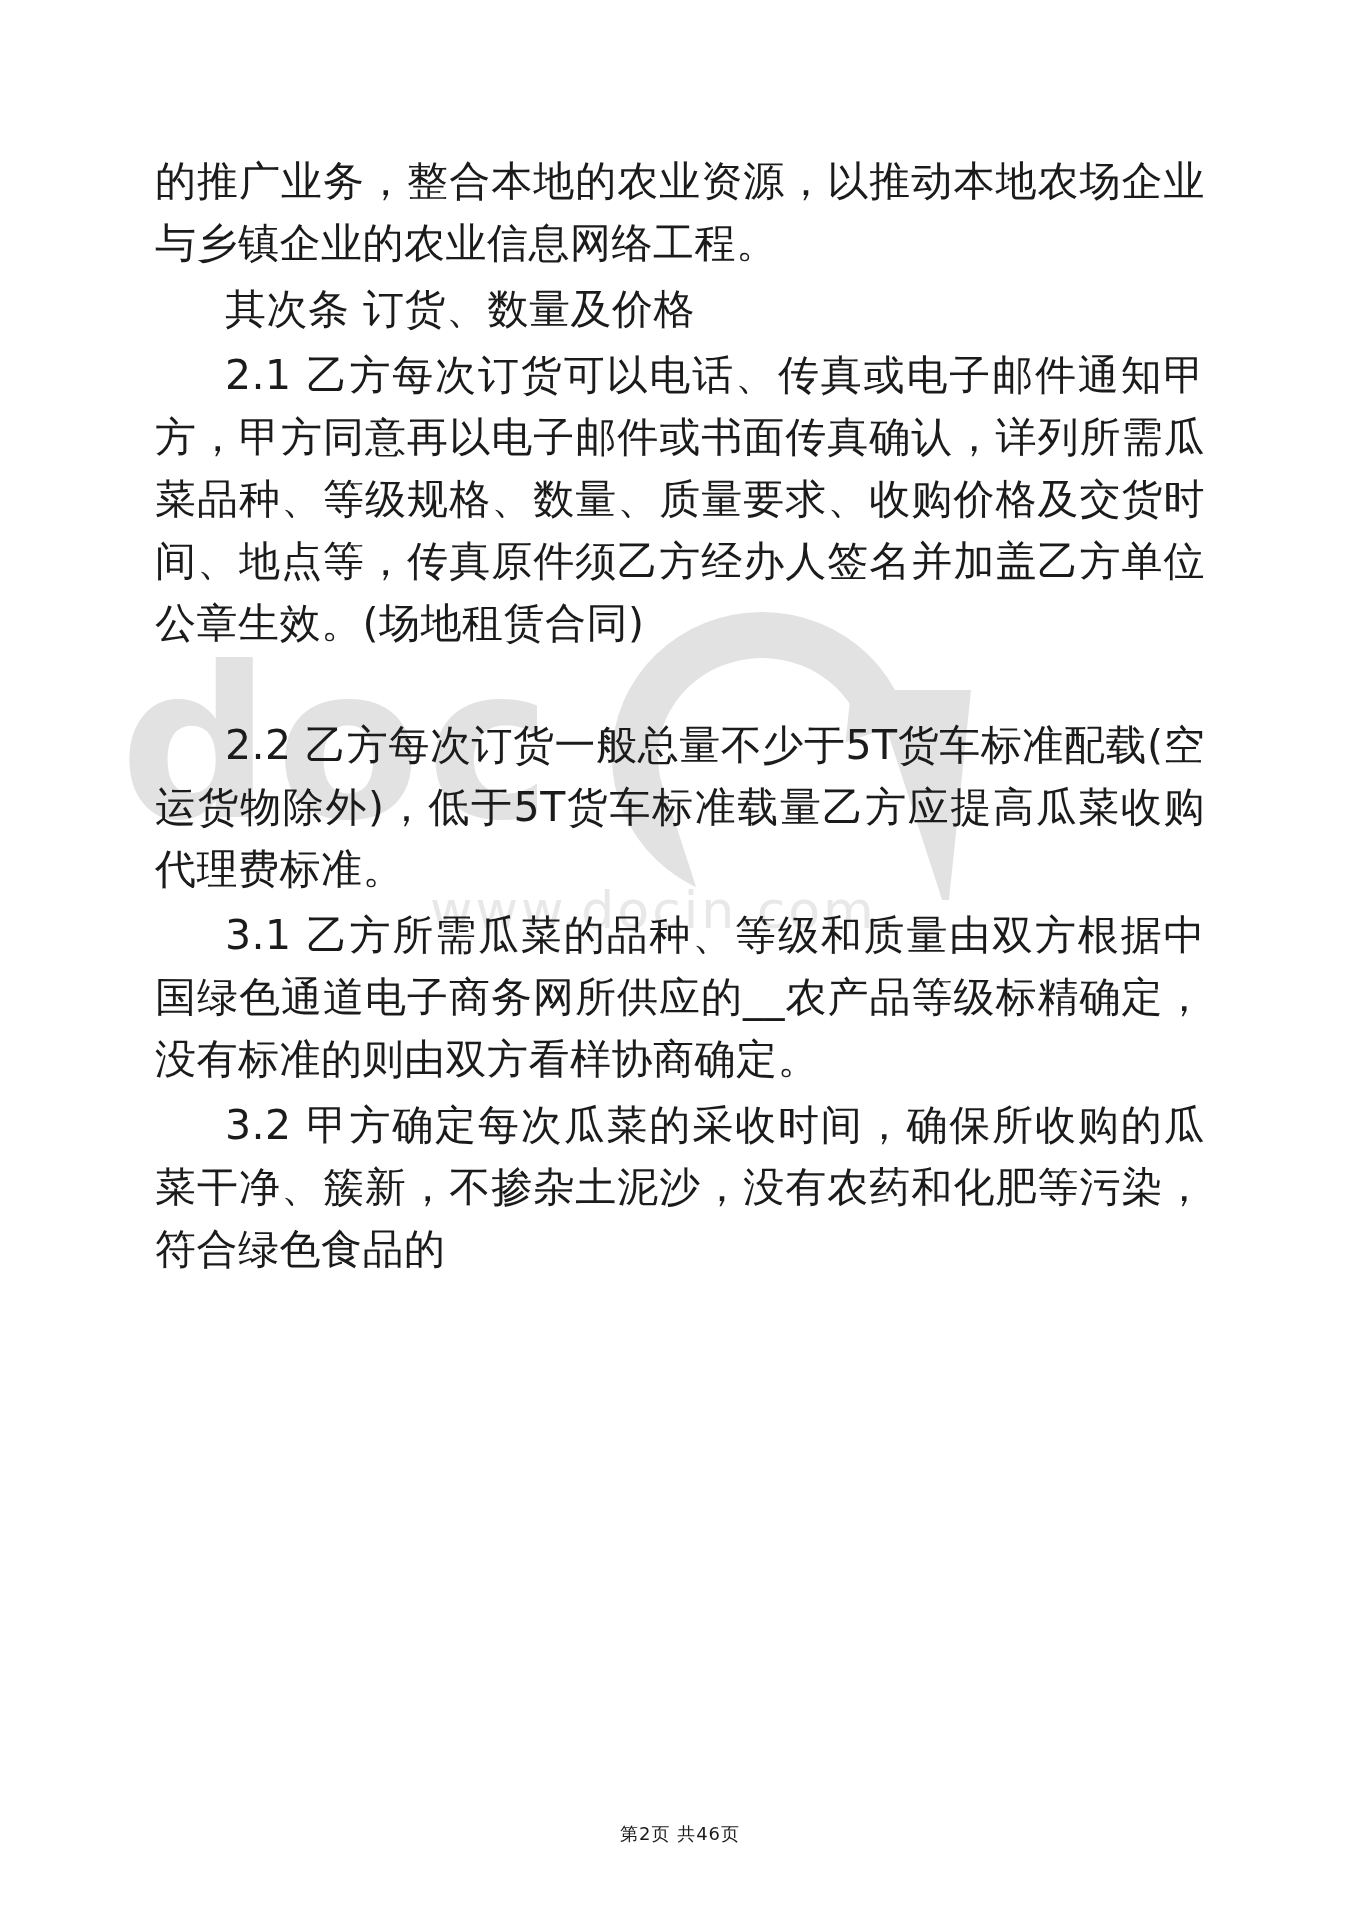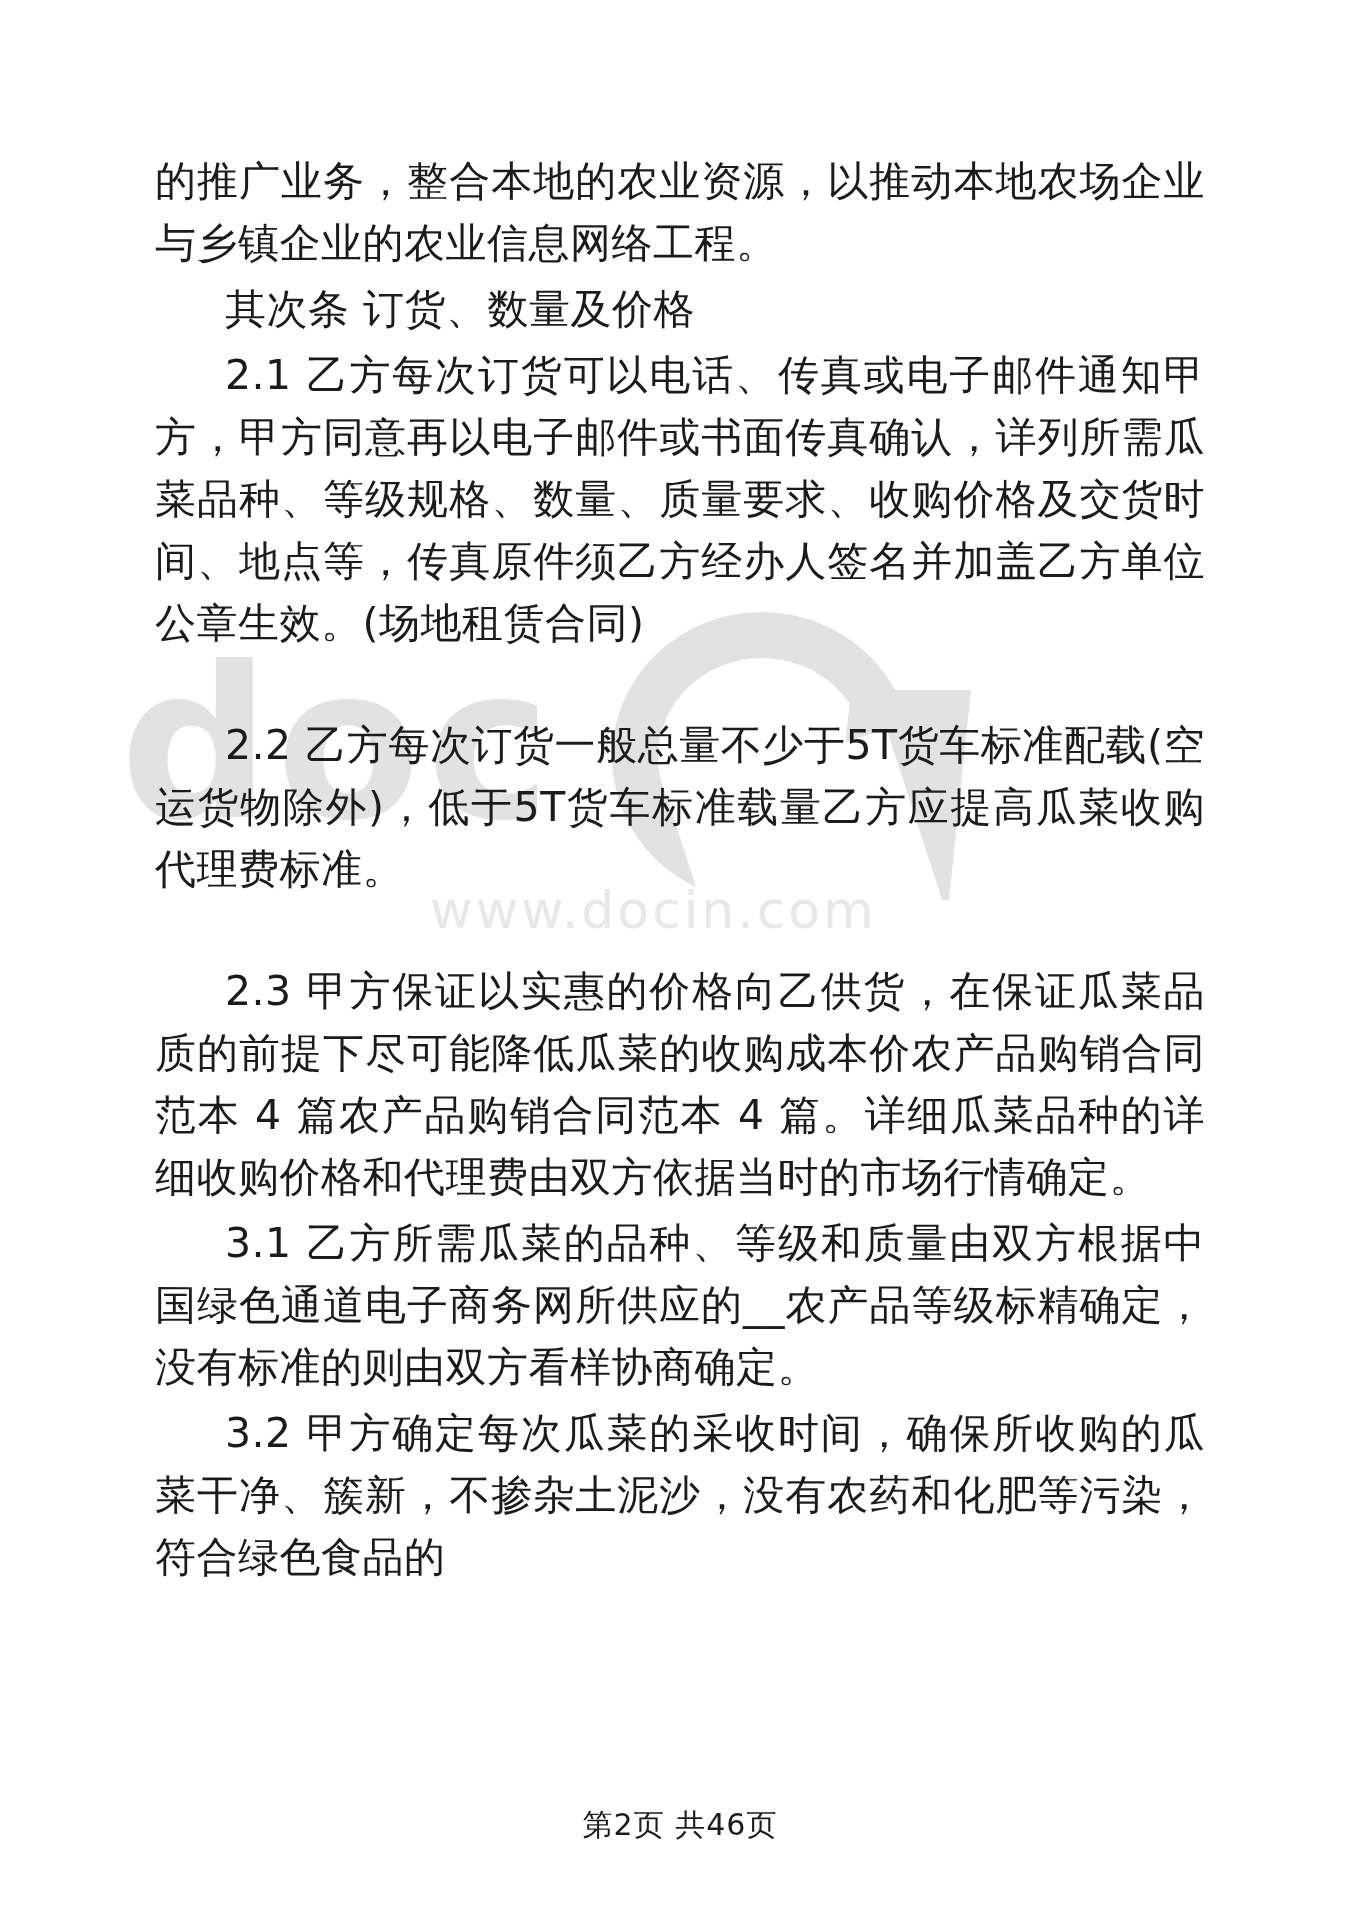--- a/index.html
+++ b/index.html
@@ -103,21 +103,21 @@
   }
   p.gap-before-lg {
     margin-top: 60px;
   }
   .footer {
     position: absolute;
     left: 0;
     bottom: 78px;
     width: 1360px;
     text-align: center;
-    font-size: 30px;
+    font-size: 18px;
     color: #1b1b1b;
     letter-spacing: 1px;
     z-index: 2;
     font-family: "DejaVu Sans", "Liberation Sans", sans-serif;
   }
 </style>
 </head>
 <body>
 
 <div class="page">
@@ -128,20 +128,19 @@
     <div class="wm-tail"></div>
     <div class="wm-ring-cut"></div>
     <div class="wm-small">www.docin.com</div>
   </div>
 
   <div class="content">
     <p class="para">的推广业务，整合本地的农业资源，以推动本地农场企业与乡镇企业的农业信息网络工程。</p>
     <p class="para indent">其次条 订货、数量及价格</p>
     <p class="para indent">2.1 乙方每次订货可以电话、传真或电子邮件通知甲方，甲方同意再以电子邮件或书面传真确认，详列所需瓜菜品种、等级规格、数量、质量要求、收购价格及交货时间、地点等，传真原件须乙方经办人签名并加盖乙方单位公章生效。(场地租赁合同)</p>
     <p class="para indent gap-before-lg">2.2 乙方每次订货一般总量不少于5T货车标准配载(空运货物除外)，低于5T货车标准载量乙方应提高瓜菜收购代理费标准。</p>
-    <p class="para indent gap-before-lg">2.3 甲方保证以实惠的价格向乙供货，在保证瓜菜品质的前提下尽可能降低瓜菜的收购成本价农产品购销合同范本 4 篇农产品购销合同范本 4 篇。详细瓜菜品种的详细收购价格和代理费由双方依据当时的市场行情确定。</p>
     <p class="para indent">3.1 乙方所需瓜菜的品种、等级和质量由双方根据中国绿色通道电子商务网所供应的__农产品等级标精确定，没有标准的则由双方看样协商确定。</p>
     <p class="para indent">3.2 甲方确定每次瓜菜的采收时间，确保所收购的瓜菜干净、簇新，不掺杂土泥沙，没有农药和化肥等污染，符合绿色食品的</p>
   </div>
 
   <div class="footer">第2页  共46页</div>
 
 </div>
 
 </body></html>

